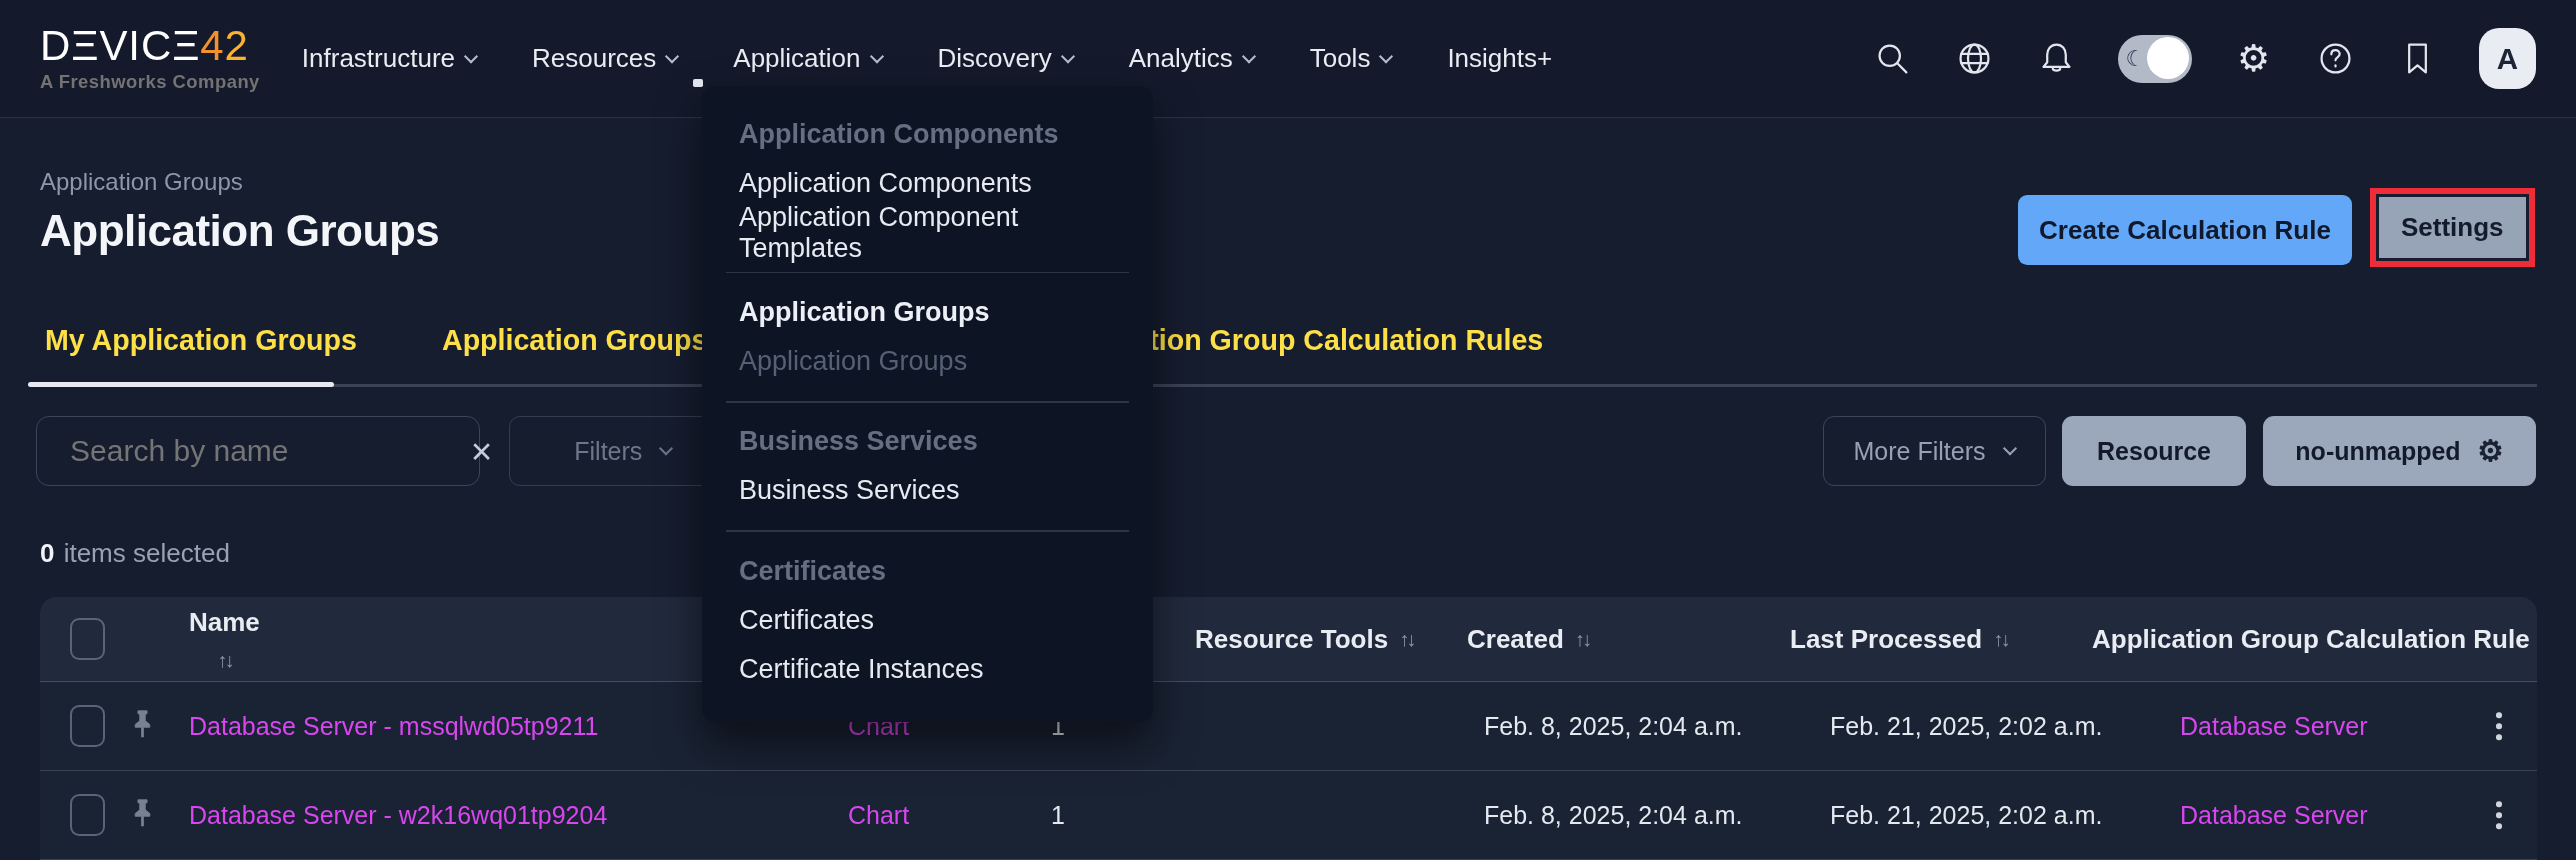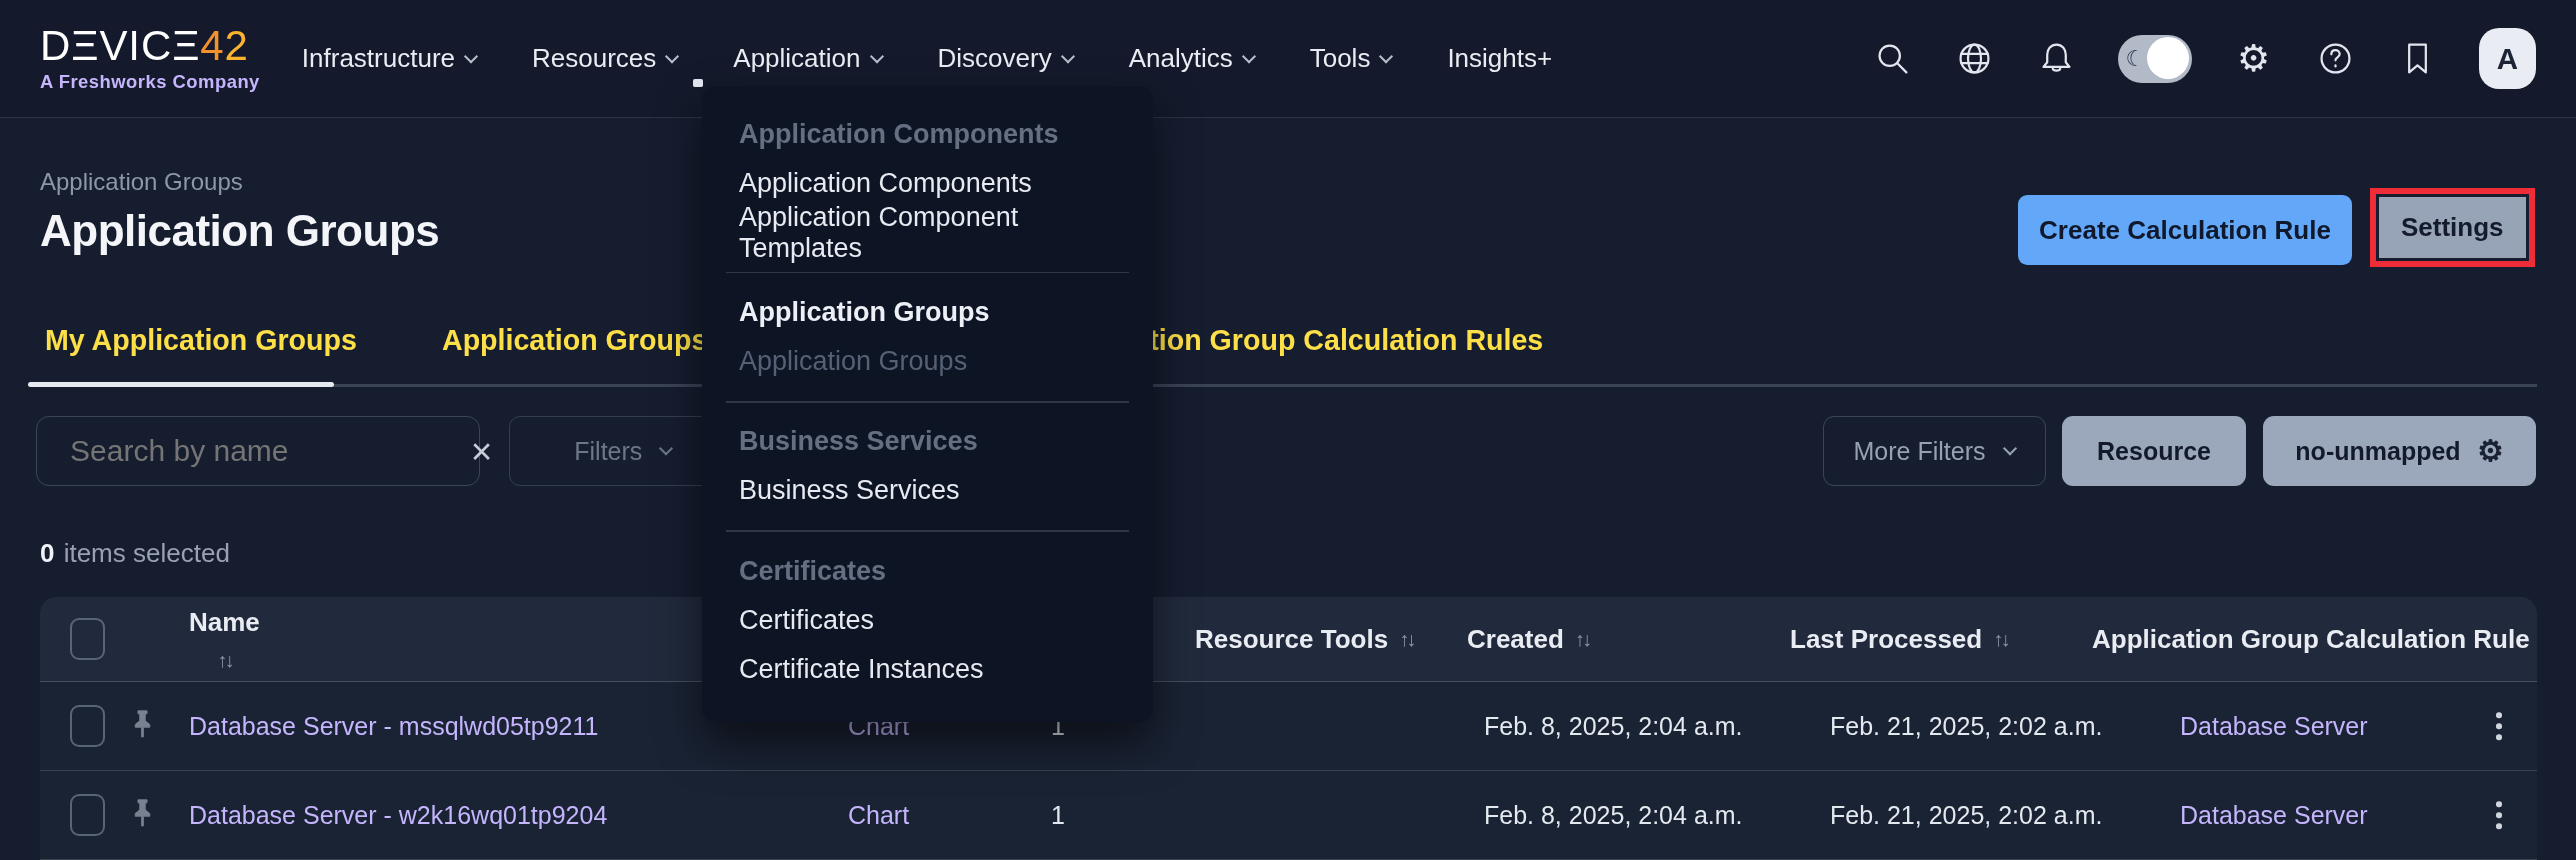--- a/index.html
+++ b/index.html
@@ -7,21 +7,21 @@
     font-family:"Liberation Sans", sans-serif; }
   .abs { position:absolute; }
 
   
   .topnav { position:absolute; top:0; left:0; width:2576px; height:118px;
     background:#141a2b; border-bottom:1.8px solid #2b3348; display:flex;
     align-items:center; padding:0 40px; z-index:20; }
   .brand { display:flex; flex-direction:column; line-height:1; }
   .brand-line { font-size:42px; font-weight:400; letter-spacing:0.9px; color:#ffffff; }
   .brand-4 { color:#f2912d; } .brand-2 { color:#fbb32f; }
-  .brand-tag { font-size:18.4px; font-weight:600; color:#c4b5fd; margin-top:6.4px; letter-spacing:0.5px; }
+  .brand-tag { font-size:18.4px; font-weight:600; color:#737373; margin-top:6.4px; letter-spacing:0.5px; }
   .navmenu { display:flex; align-items:center; gap:56px; margin-left:42px; }
   .navitem { display:flex; align-items:center; gap:11px; font-size:26px; color:#e9ecf2; cursor:pointer; }
   .chev { width:10px; height:10px; border-right:2.3px solid #b6bdca; border-bottom:2.3px solid #b6bdca;
     transform:rotate(45deg) translate(-1.8px,-1.8px); display:inline-block; }
   .nav-right { margin-left:auto; display:flex; align-items:center; gap:41px; }
   .icobtn { width:41px; height:41px; display:flex; align-items:center; justify-content:center; cursor:pointer; }
   .icobtn svg { stroke:#e2e6ee; fill:none; stroke-width:2.4; stroke-linecap:round; stroke-linejoin:round; }
   .gear-glyph { font-size:37px; color:#e2e6ee; line-height:1; }
   .toggle { width:74px; height:48px; border-radius:24px; background:#b3bac7; position:relative; cursor:pointer; }
   .toggle .moon { position:absolute; left:7.4px; top:11px; font-size:22px; color:#39415a; }
@@ -67,21 +67,21 @@
 
   
   .card { left:40px; top:597px; width:2497px; height:263px; background:#1a2334;
     border-radius:16.6px 16.6px 0 0; overflow:hidden; }
   .thead { position:relative; height:85px; background:#212a3c; border-bottom:1.8px solid #454e5f; }
   .trow { position:relative; height:89px; border-bottom:1.8px solid #39424f; }
   .cell { position:absolute; top:50%; transform:translateY(-50%); white-space:nowrap; }
   .hlabel { font-size:26px; font-weight:700; color:#e9ecf2; display:flex; align-items:center; gap:11px; }
   .sort { font-size:20px; letter-spacing:-2.8px; color:#8a93a5; font-weight:400; }
   .cb { width:35px; height:42px; border:2.8px solid #5a6478; border-radius:9.2px; cursor:pointer; }
-  .link { font-size:25px; color:#c4b5fd; cursor:pointer; }
+  .link { font-size:25px; color:#d946ef; cursor:pointer; }
   .val { font-size:25px; color:#e4e8ef; }
   .kebab { display:flex; flex-direction:column; gap:5.5px; cursor:pointer; }
   .kebab i { width:5.5px; height:5.5px; border-radius:50%; background:#d0d5de; }
   .pin svg { fill:#78818f; stroke:#78818f; }
 
   
   .menu-notch { left:693px; top:79px; width:10px; height:8.3px; background:#dfe3ec; border-radius:1.8px; z-index:52; }
   .dropdown { left:702px; top:86px; width:451px; background:#0d1525; border-radius:13px;
     box-shadow:0 22px 44px rgba(0,0,0,.55); padding:24px 0 28px 0; z-index:50; }
   .dd-header { height:49px; display:flex; align-items:center; padding:0 37px;

